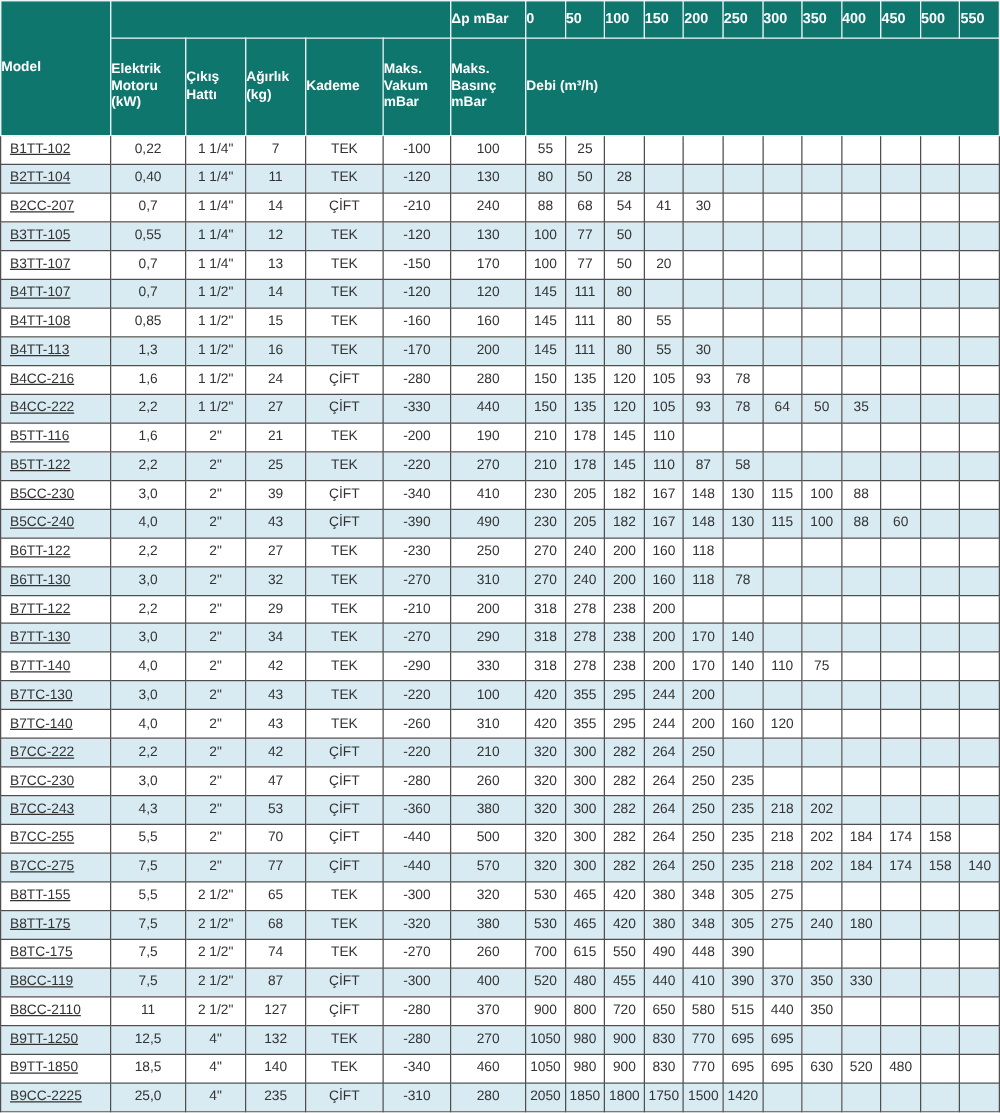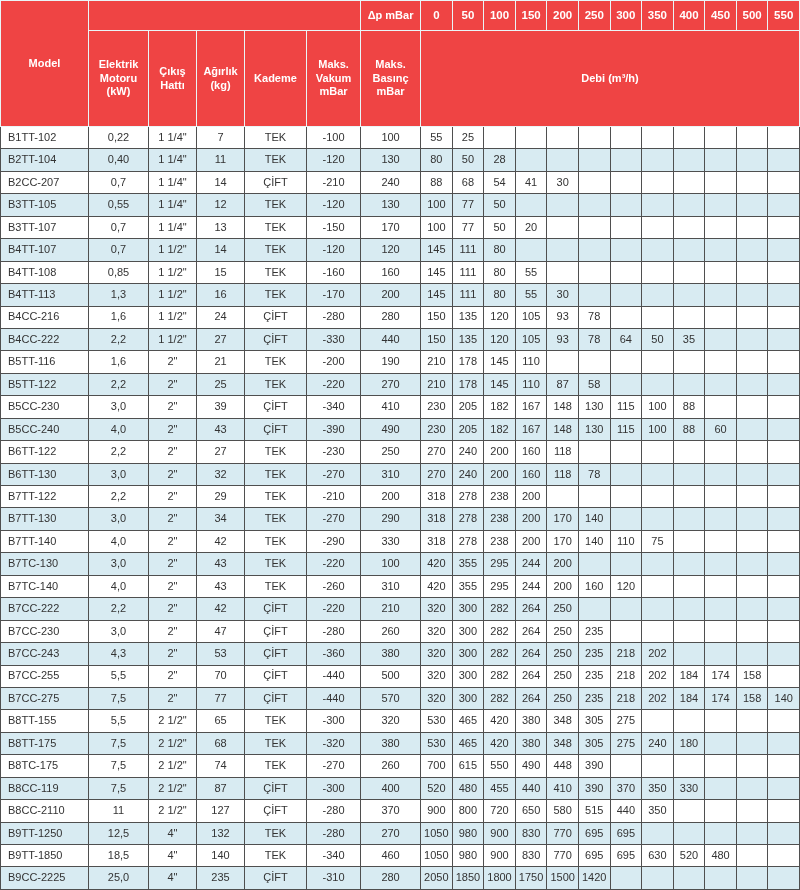--- a/index.html
+++ b/index.html
@@ -1,33 +1,33 @@
 <!DOCTYPE html>
 <html><head>
 <meta charset="utf-8">
 <style>
   html,body{margin:0;padding:0;background:#ffffff;}
   body{width:800px;height:890px;font-family:"Liberation Sans",sans-serif;}
   table{width:800px;height:890px;border-collapse:collapse;table-layout:fixed;}
   thead th{
-    background:#ef4444;color:#ffffff;font-weight:bold;font-size:11px;
-    border:1px solid #e9f5f7;text-align:center;vertical-align:middle;
+    background:#0f766e;color:#ffffff;font-weight:bold;font-size:11px;
+    border:1px solid #e9f5f7;text-align:left;vertical-align:middle;
     padding:0;line-height:1.25;
   }
   thead tr.h1{height:30px;}
-  thead tr.h2{height:96px;}
+  thead tr.h2{height:78px;}
   thead th.spec{white-space:pre-line;}
   thead th.dpv{font-size:11.5px;}
   tbody td{
     border:1px solid #4f4f4f;font-size:11px;color:#333333;
     text-align:center;vertical-align:middle;padding:0 1px;line-height:1.05;
     background:#ffffff;overflow:hidden;
   }
   tbody tr.alt td{background:#d8ebf2;}
-  tbody td.model{text-align:left;padding-left:7px;}
+  tbody td.model{text-align:left;padding-left:7px;text-decoration:underline;}
 </style>
 </head>
 <body>
 
 <table>
   <colgroup>
     <col style="width:88px">
       <col style="width:60px">
       <col style="width:48px">
     <col style="width:48px">

